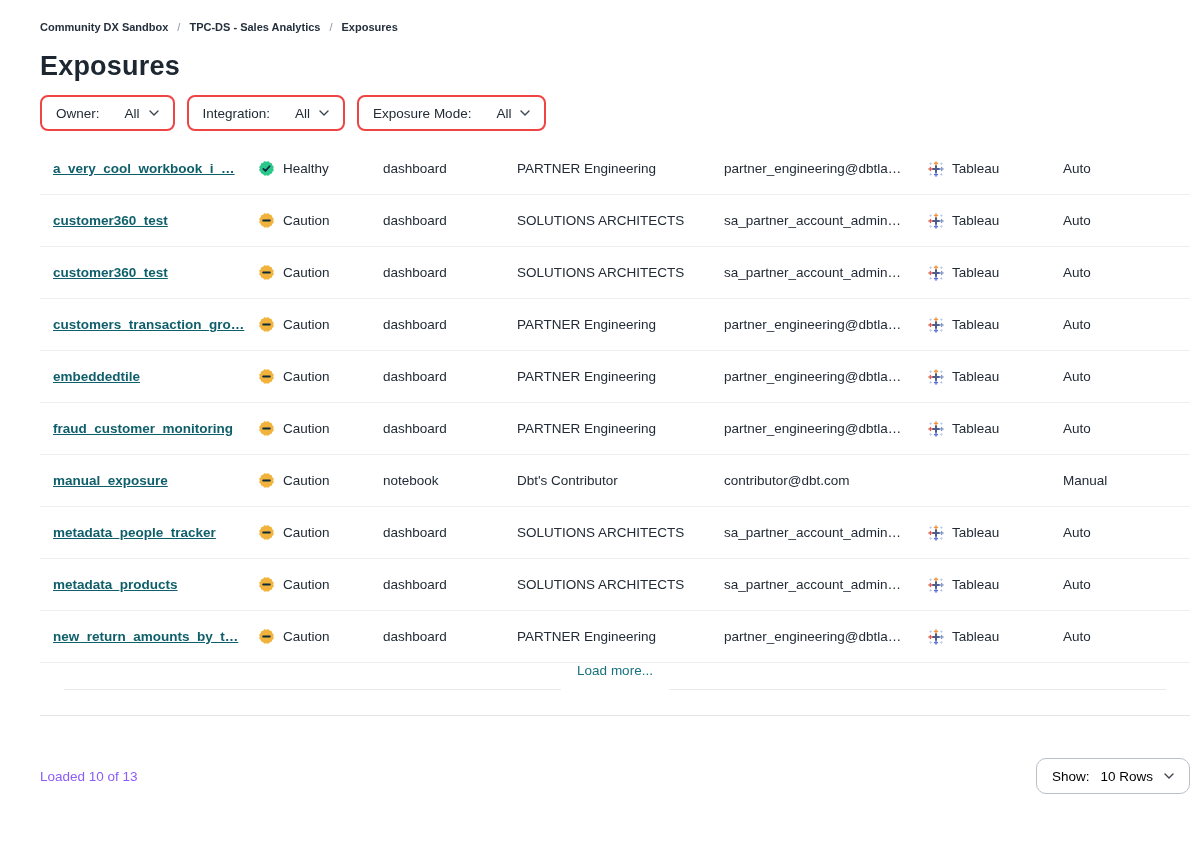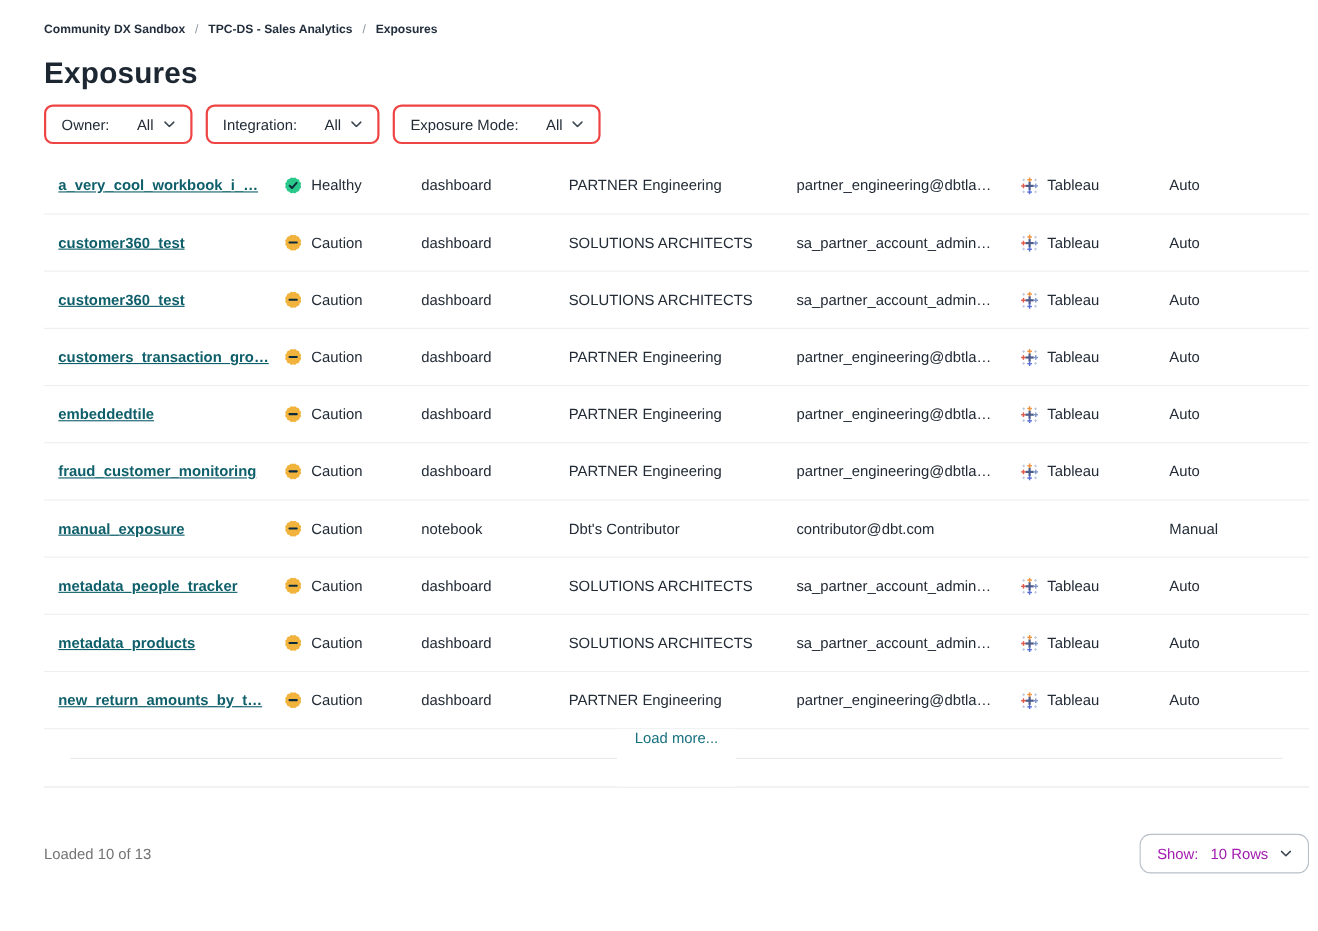--- a/index.html
+++ b/index.html
@@ -48,25 +48,25 @@
     content:""; position:absolute; left:24px; right:24px; top:50%;
     border-top:1px solid #e7e9eb;
   }
   .load-more-link {
     position:relative; background:#fff; padding:0 16px; color:#17707d;
     font-size:13.5px; cursor:pointer; text-decoration:none;
   }
 
   
   .footer { width:1150px; margin-top:42px; display:flex; justify-content:space-between; align-items:center; }
-  .loaded-text { font-size:13.5px; color:#737373; }
+  .loaded-text { font-size:13.5px; color:#8b5cf6; }
   .show-btn {
     display:inline-flex; align-items:center; gap:9px; height:36px; padding:0 15px;
     background:#fff; border:1px solid #b9c0c8; border-radius:10px;
-    font-size:13.5px; color:#a21caf; cursor:pointer;
+    font-size:13.5px; color:#000000; cursor:pointer;
   }
   .show-btn .svalue { margin-left:2px; }
 
   .badge-icon, .tableau-icon { display:inline-flex; flex:none; }
 </style>
 </head>
 <body>
 
 <div class="content">
 

